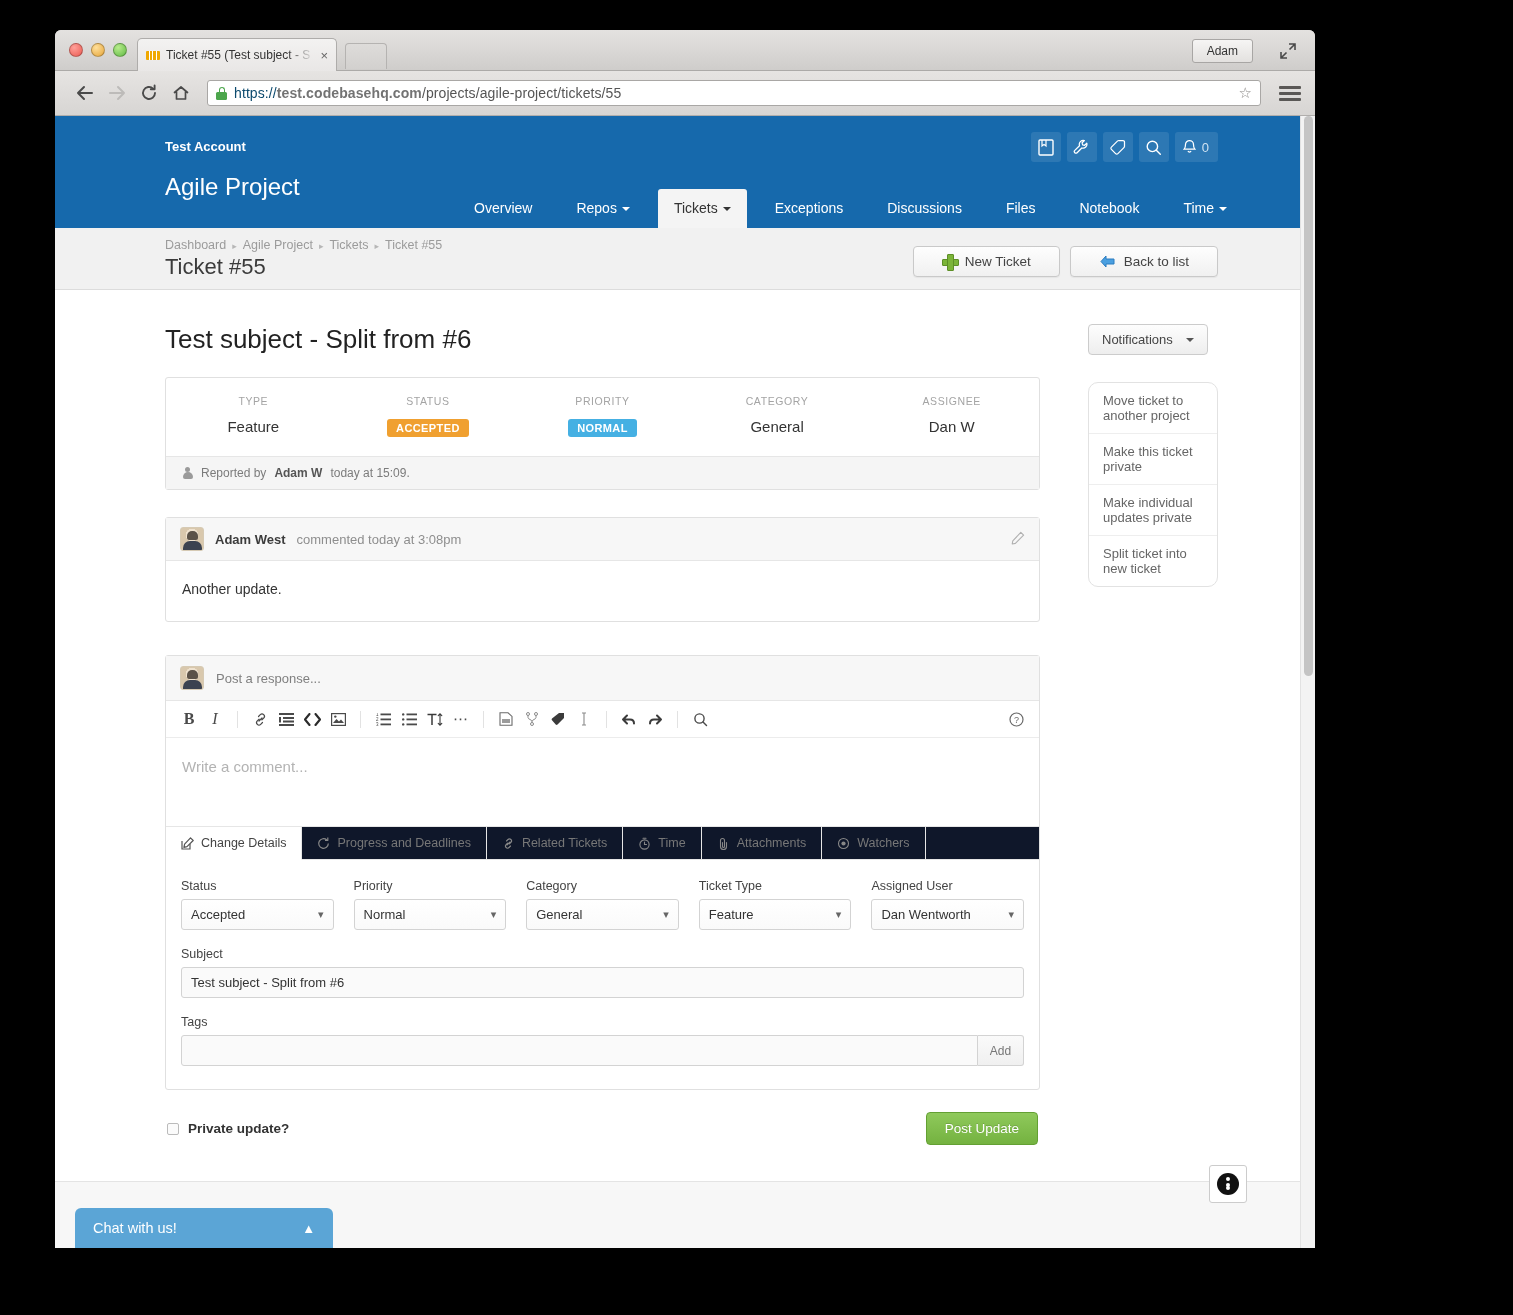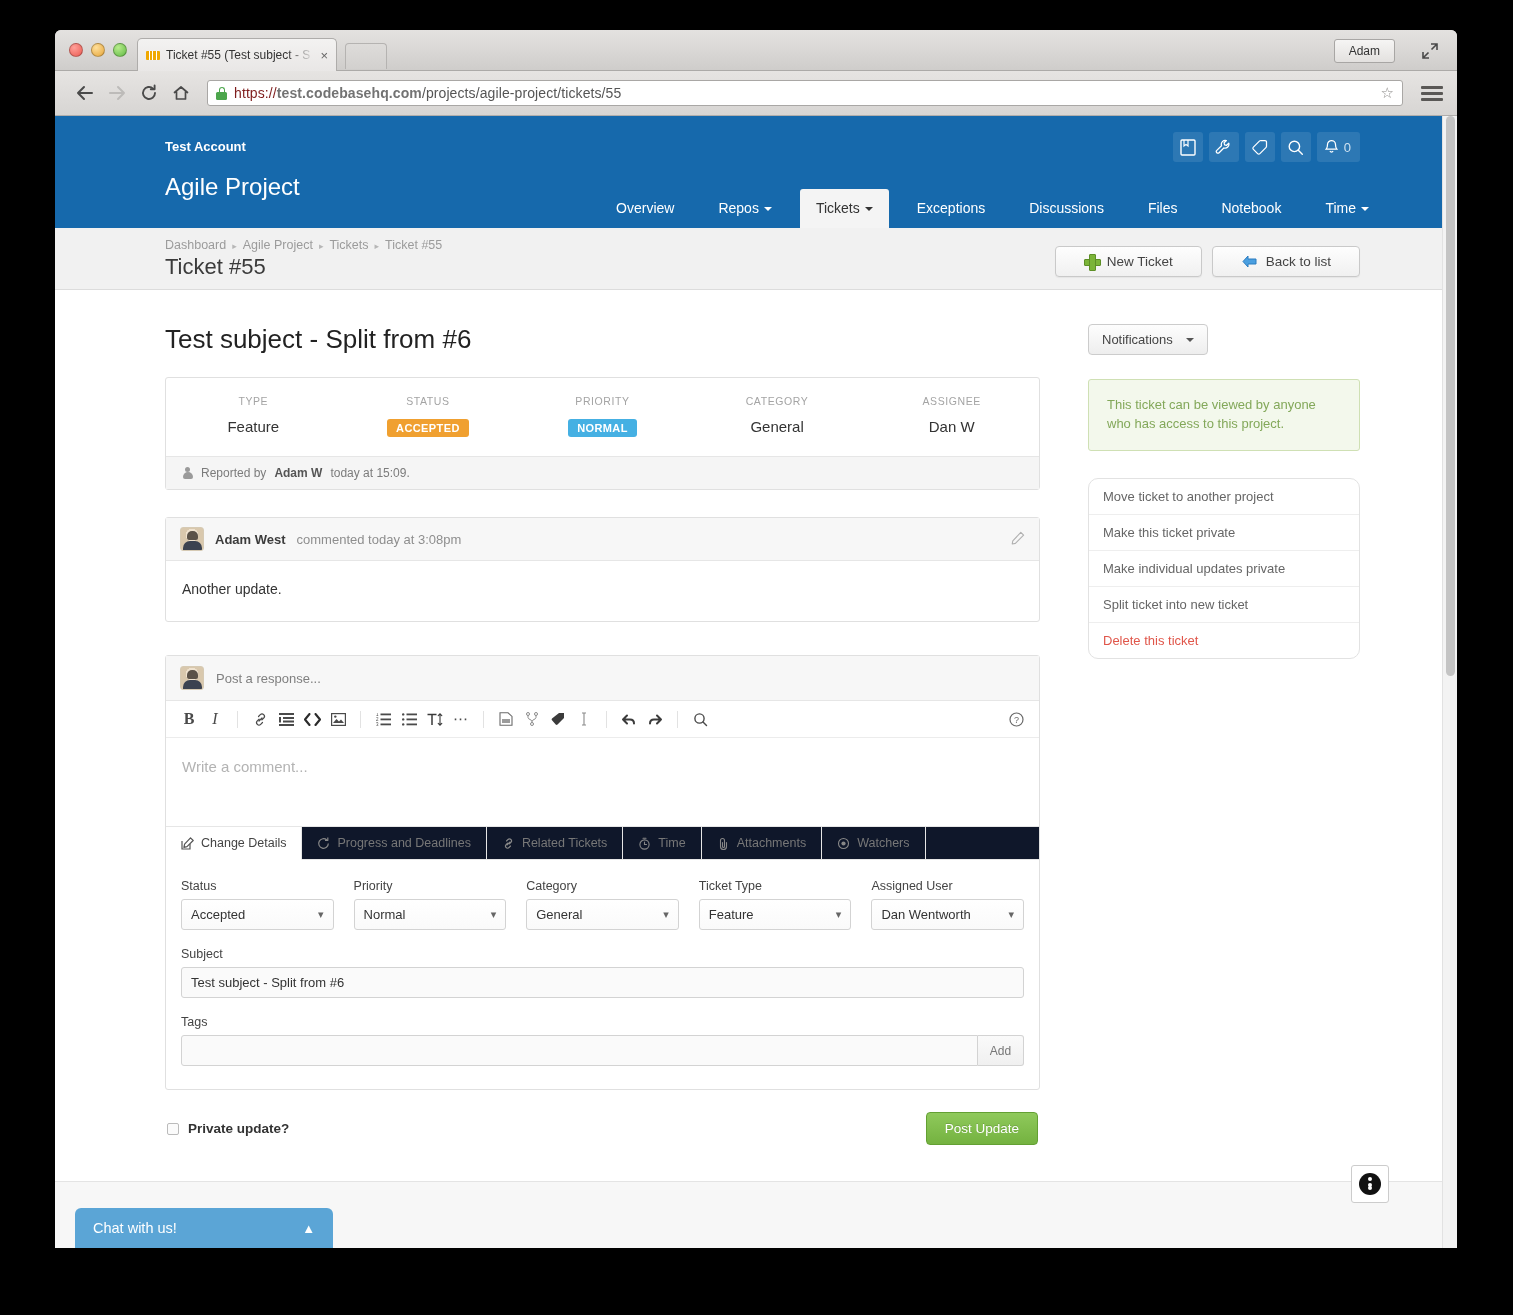--- a/index.html
+++ b/index.html
@@ -6,21 +6,21 @@
   html, body { margin:0; padding:0; }
   body {
     width:1513px; height:1315px;
     background:#000;
     font-family:"Liberation Sans", sans-serif;
     overflow:hidden;
   }
 
   
   .browser {
-    position:absolute; left:55px; top:30px; width:1402px; height:1218px;
+    position:absolute; left:55px; top:30px; width:1260px; height:1218px;
     background:#d5d2d0;
     border-radius:6px 6px 0 0;
     box-shadow:0 1px 4px rgba(0,0,0,.5);
     overflow:hidden;
   }
   .titlebar {
     height:41px; position:relative;
     background:linear-gradient(#e4e2e0,#cfcdcb);
     border-bottom:1px solid #acaaa8;
   }
@@ -75,21 +75,21 @@
   .omnibox {
     flex:1; height:26px; margin:0 10px; background:#fff;
     border:1px solid #a9a7a5; border-radius:3px;
     display:flex; align-items:center; padding:0 8px; gap:7px;
   }
   .lock { width:11px; height:13px; position:relative; flex:0 0 11px; }
   .lock-body{ position:absolute; bottom:0; width:11px; height:8px; background:#4ca64c; border-radius:1.5px; }
   .lock-sh{ position:absolute; top:0; left:2.5px; width:6px; height:6px;
             border:1.7px solid #4ca64c; border-bottom:none; border-radius:3px 3px 0 0; }
   .url { font-size:14px; color:#222; white-space:nowrap; letter-spacing:.1px;}
-  .url .scheme { color:#7f1d1d; }
+  .url .scheme { color:#0c4a6e; }
   .url .host { font-weight:bold; color:#737373; }
   .url .path { color:#555; }
   .star { margin-left:auto; color:#8d8b89; font-size:15px; }
   .hamburger { width:22px; display:flex; flex-direction:column; gap:3px; margin-left:8px; }
   .hamburger i { display:block; height:3px; background:#5a5856; border-radius:1px; }
 
   
   .page { height:1132px; background:#fff; overflow:hidden; position:relative; }
 
   
@@ -710,27 +710,25 @@
           <span class="post-label">Private update?</span>
           <span class="post-btn">Post Update</span>
         </div>
       </div>
 
       <div class="col-side">
         <div class="notif-btn">
           <span>Notifications</span>
           <span class="caret" style="color:#555"></span>
         </div>
-        <div class="note-box">This ticket can be viewed by anyone who has access to this project.</div>
         <div class="side-list">
           <div>Move ticket to another project</div>
           <div>Make this ticket private</div>
           <div>Make individual updates private</div>
           <div>Split ticket into new ticket</div>
-          <div class="danger">Delete this ticket</div>
         </div>
       </div>
     </div>
 
     <div class="footer">
       
       
     </div>
 
     <div class="scrollbar">

